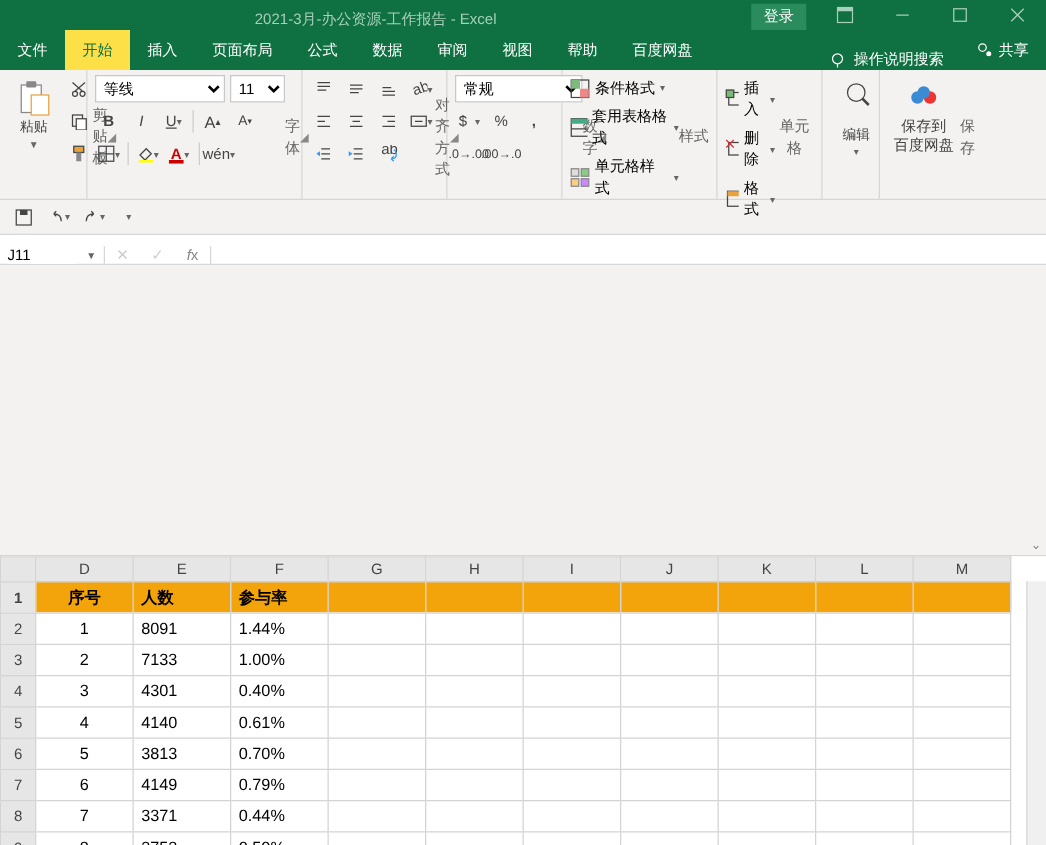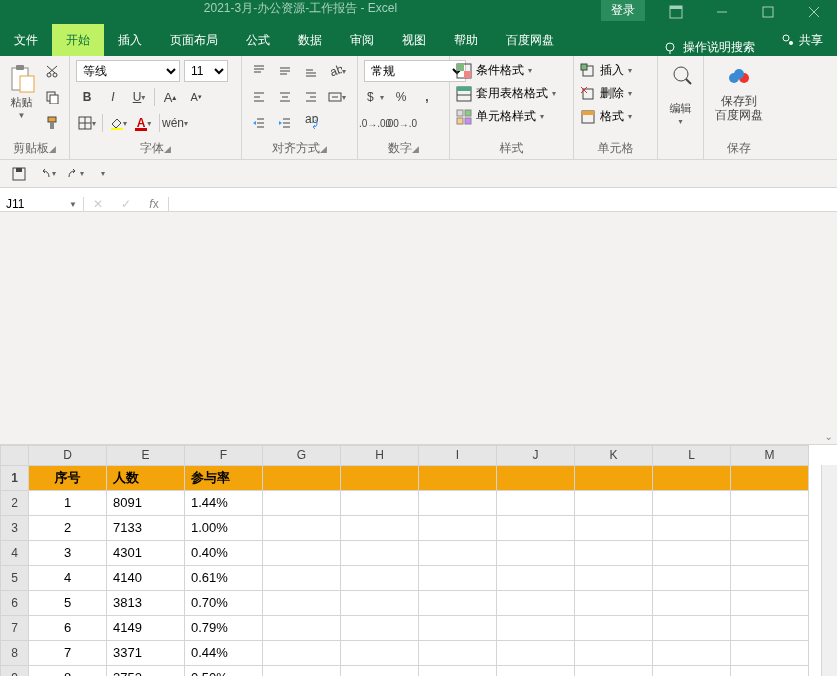--- a/index.html
+++ b/index.html
@@ -1,28 +1,28 @@
 <!DOCTYPE html>
 <html><head>
 <meta charset="utf-8">
 <style>
 *{box-sizing:border-box;margin:0;padding:0;font-family:"Microsoft YaHei","Segoe UI",sans-serif;font-size:12px;user-select:none}
 body{background:#fff;width:837px;height:676px;overflow:hidden;display:flex;flex-direction:column}
-.titlebar{background:#0f7041;height:24px;display:flex;align-items:flex-start;color:#a7d0bc}
+.titlebar{background:#0f7041;height:24px;display:flex;align-items:flex-end;color:#a7d0bc}
 .titlebar .title{flex:1;text-align:center;color:#a7d0bc}
 .titlebar .login{background:#2a8c5c;color:#fff;padding:2px 10px;margin-right:8px}
 .titlebar .winbtn{width:46px;height:24px;display:flex;align-items:center;justify-content:center;color:#a7d0bc}
 .menubar{background:#0f7041;height:32px;display:flex;align-items:stretch;color:#fff}
 .menubar .tab{padding:0 14px;display:flex;align-items:center;cursor:pointer}
-.menubar .tab.active{background:#bef264;color:#0f7041}
+.menubar .tab.active{background:#fde047;color:#0f7041}
 .menubar .spacer{flex:1}
 .menubar .search{display:flex;align-items:flex-end;gap:6px;padding:0 12px;color:#fff}
 .menubar .share{display:flex;align-items:center;gap:4px;padding:0 14px;color:#fff}
 .ribbon{background:#f3f2f1;border-bottom:1px solid #d6d6d6;display:flex;height:104px}
-.group{border-right:1px solid #d6d6d6;padding:4px 6px 0;display:flex;flex-direction:column;justify-content:space-between;position:relative}
+.group{border-right:1px solid #d6d6d6;padding:4px 6px 0;display:flex;flex-direction:row;justify-content:space-between;position:relative}
 .group-label{font-size:11px;color:#666;text-align:center;padding:2px 0;display:flex;justify-content:center;align-items:center;gap:0}
 .group-label .launcher{color:#888;font-size:9px}
 .group-body{flex:1;display:flex;align-items:flex-start;gap:4px}
 .bigbtn{width:42px;display:flex;flex-direction:column;align-items:center;gap:2px;padding-top:4px}
 .bigbtn .lbl{font-size:11px;color:#444;text-align:center;line-height:1.2}
 .col{display:flex;flex-direction:column;gap:4px}
 .row{display:flex;align-items:center;gap:4px}
 select.combo{height:22px;border:1px solid #c8c8c8;background:#fff;font-size:12px;padding:0 2px}
 .btn{width:22px;height:22px;display:flex;align-items:center;justify-content:center;color:#444;border:1px solid transparent}
 .dd{font-size:8px;color:#666}

